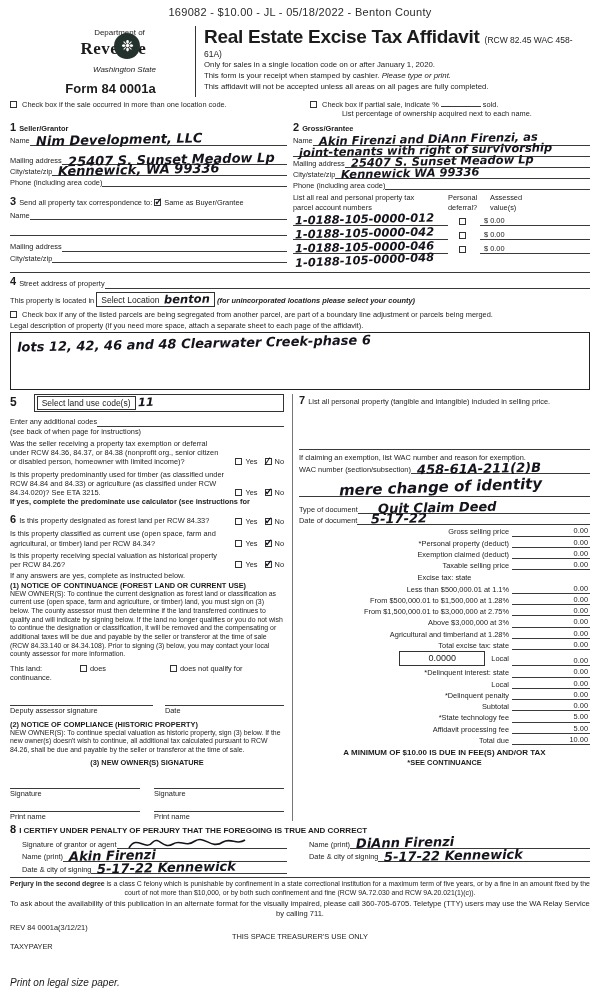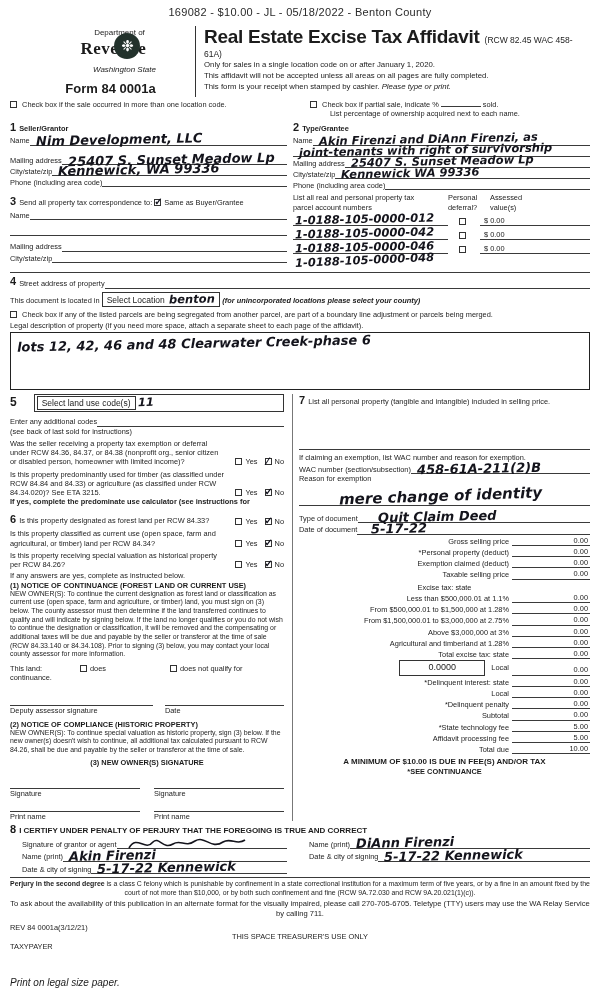--- a/index.html
+++ b/index.html
@@ -91,38 +91,38 @@
         <span class="logo-circle">❉</span>
       </div>
       <div class="dept-wa">Washington State</div>
       <div class="form-num">Form 84 0001a</div>
     </div>
     <div class="vline"></div>
     <div class="title-block">
       <span class="title-main">Real Estate Excise Tax Affidavit</span>
       <span class="title-rcw">(RCW 82.45 WAC 458-61A)</span>
       <div class="title-sub">Only for sales in a single location code on or after January 1, 2020.</div>
-      <div class="title-sub">This affidavit will not be accepted unless all areas on all pages are fully completed.</div>
       <div class="title-sub">
         <span>This form is your receipt when stamped by cashier. </span><span class="it">Please type or print.</span>
       </div>
+      <div class="title-sub">This affidavit will not be accepted unless all areas on all pages are fully completed.</div>
     </div>
   </div>
 
   <div class="cbrow">
     <div style="width:300px">
       <span class="cb"></span>
       <span>Check box if the sale occurred in more than one location code.</span>
     </div>
     <div style="flex:1">
       <span class="cb"></span>
       <span>Check box if partial sale, indicate %</span>
       <span style="display:inline-block;width:40px;border-bottom:1px solid #3a3a3a"></span>
       <span>sold.</span>
-      <div style="margin-left:20px">List percentage of ownership acquired next to each name.</div>
+      <div style="margin-left:32px">List percentage of ownership acquired next to each name.</div>
     </div>
   </div>
 
   <div class="cols">
     <div class="colL">
       <div><span class="secnum">1</span><span class="bold">Seller/Grantor</span></div>
       <div class="frow">
           <span class="lbl">Name</span>
         <span class="fill">
             <span class="hw hw-14 hw-abs">Nim Development, LLC</span>
@@ -158,21 +158,21 @@
           <span class="lbl">Mailing address</span>
         <span class="fill"></span>
         </div>
       <div class="frow">
           <span class="lbl">City/state/zip</span>
         <span class="fill"></span>
         </div>
     </div>
 
     <div class="colR">
-      <div><span class="secnum">2</span><span class="bold">Type/Grantee</span></div>
+      <div><span class="secnum">2</span><span class="bold">Gross/Grantee</span></div>
       <div class="frow">
           <span class="lbl">Name</span>
         <span class="fill">
             <span class="hw hw-12 hw-abs">Akin Firenzi and DiAnn Firenzi, as</span>
           </span>
         </div>
       <div class="frow">
           <span class="fill">
             <span class="hw hw-12 hw-abs">joint-tenants with right of survivorship</span>
           </span>
@@ -237,21 +237,21 @@
     </div>
   </div>
 
   <div class="sec4">
     <div class="frow" style="margin-top:0">
         <span class="secnum">4</span>
       <span class="lbl">Street address of property</span>
       <span class="fill"></span>
       </div>
     <div style="margin-top:3px">
-      <span>This document is located in</span>
+      <span>This property is located in</span>
       <span class="selbox"><span>Select Location</span>&nbsp;&nbsp;<span class="hw hw-12">benton</span></span>
       <span class="bold it">(for unincorporated locations please select your county)</span>
     </div>
     <div style="margin-top:3px">
       <span class="cb"></span>
       <span>Check box if any of the listed parcels are being segregated from another parcel, are part of a boundary line adjustment or parcels being merged.</span>
     </div>
     <div style="margin-top:2px">Legal description of property (if you need more space, attach a separate sheet to each page of the affidavit).</div>
     <div class="legalbox">
       <span class="hw hw-14" style="position:absolute;top:4px;left:6px">lots 12, 42, 46 and 48 Clearwater Creek-phase 6</span>
@@ -265,21 +265,21 @@
         <span class="secnum" style="font-size:12px">5</span>
         <span style="display:inline-block;border:1px solid #333;flex:1;margin-left:14px;padding:1px 2px">
           <span class="selbox" style="border-width:1px"><span>Select land use code(s)</span></span>
           <span class="hw hw-12">11</span>
         </span>
       </div>
       <div class="frow" style="margin-top:5px">
           <span class="lbl">Enter any additional codes</span>
         <span class="fill"></span>
         </div>
-      <div>(see back of last sold for instructions)</div>
+      <div>(see back of when page for instructions)</div>
 
       <div class="q">
         <span class="qtext">Was the seller receiving a property tax exemption or deferral under RCW 84.36, 84.37, or 84.38 (nonprofit org., senior citizen or disabled person, homeowner with limited income)?</span>
         <span class="yesno">
           <span class="cb"></span><span>Yes</span>
           <span class="cb slash"></span><span>No</span>
         </span>
       </div>
       <div class="q">
         <span class="qtext">Is this property predominantly used for timber (as classified under RCW 84.84 and 84.33) or agriculture (as classified under RCW 84.34.020)? See ETA 3215.</span>
@@ -365,21 +365,20 @@
       <div class="frow" style="margin-top:34px">
           <span class="fill"></span>
         </div>
       <div style="margin-top:3px">If claiming an exemption, list WAC number and reason for exemption.</div>
       <div class="frow">
           <span class="lbl">WAC number (section/subsection)</span>
         <span class="fill">
             <span class="hw hw-14 hw-abs" style="bottom:-2px">458-61A-211(2)B</span>
           </span>
         </div>
-      <div>Reason for exemption</div>
       <div class="frow" style="margin-top:14px">
           <span class="fill">
             <span class="hw hw-abs" style="font-size:15px;left:40px;bottom:1px;transform:rotate(-2deg)">mere change of identity</span>
           </span>
         </div>
 
       <div class="frow" style="margin-top:8px">
           <span class="lbl">Type of document</span>
         <span class="fill">
             <span class="hw hw-14 hw-abs" style="left:20px">Quit Claim Deed</span>
@@ -513,21 +512,21 @@
             </span>
           </div>
       </div>
     </div>
   </div>
 
   <div class="ftr">
     <div class="ftr-c small">
       <span class="bold">Perjury in the second degree</span><span> is a class C felony which is punishable by confinement in a state correctional institution for a maximum term of five years, or by a fine in an amount fixed by the court of not more than $10,000, or by both such confinement and fine (RCW 9A.72.030 and RCW 9A.20.021(1)(c)).</span>
     </div>
-    <div class="ftr-c" style="margin-top:2px;font-size:7.6px">To ask about the availability of this publication in an alternate format for the visually impaired, please call 270-705-6705. Teletype (TTY) users may use the WA Relay Service by calling 711.</div>
+    <div class="ftr-c" style="margin-top:2px;font-size:7.6px">To ask about the availability of this publication in an alternate format for the visually impaired, please call 360-705-6705. Teletype (TTY) users may use the WA Relay Service by calling 711.</div>
     <div class="ftr-row">
       <span style="width:160px">REV 84 0001a(3/12/21)</span>
       <span style="flex:1;text-align:center">THIS SPACE TREASURER'S USE ONLY</span>
       <span style="width:140px;text-align:left">TAXYPAYER</span>
     </div>
     <div class="pright">Print on legal size paper.</div>
     <div style="text-align:right;font-size:7px">Page 4 of 6</div>
   </div>
 
 </div>

